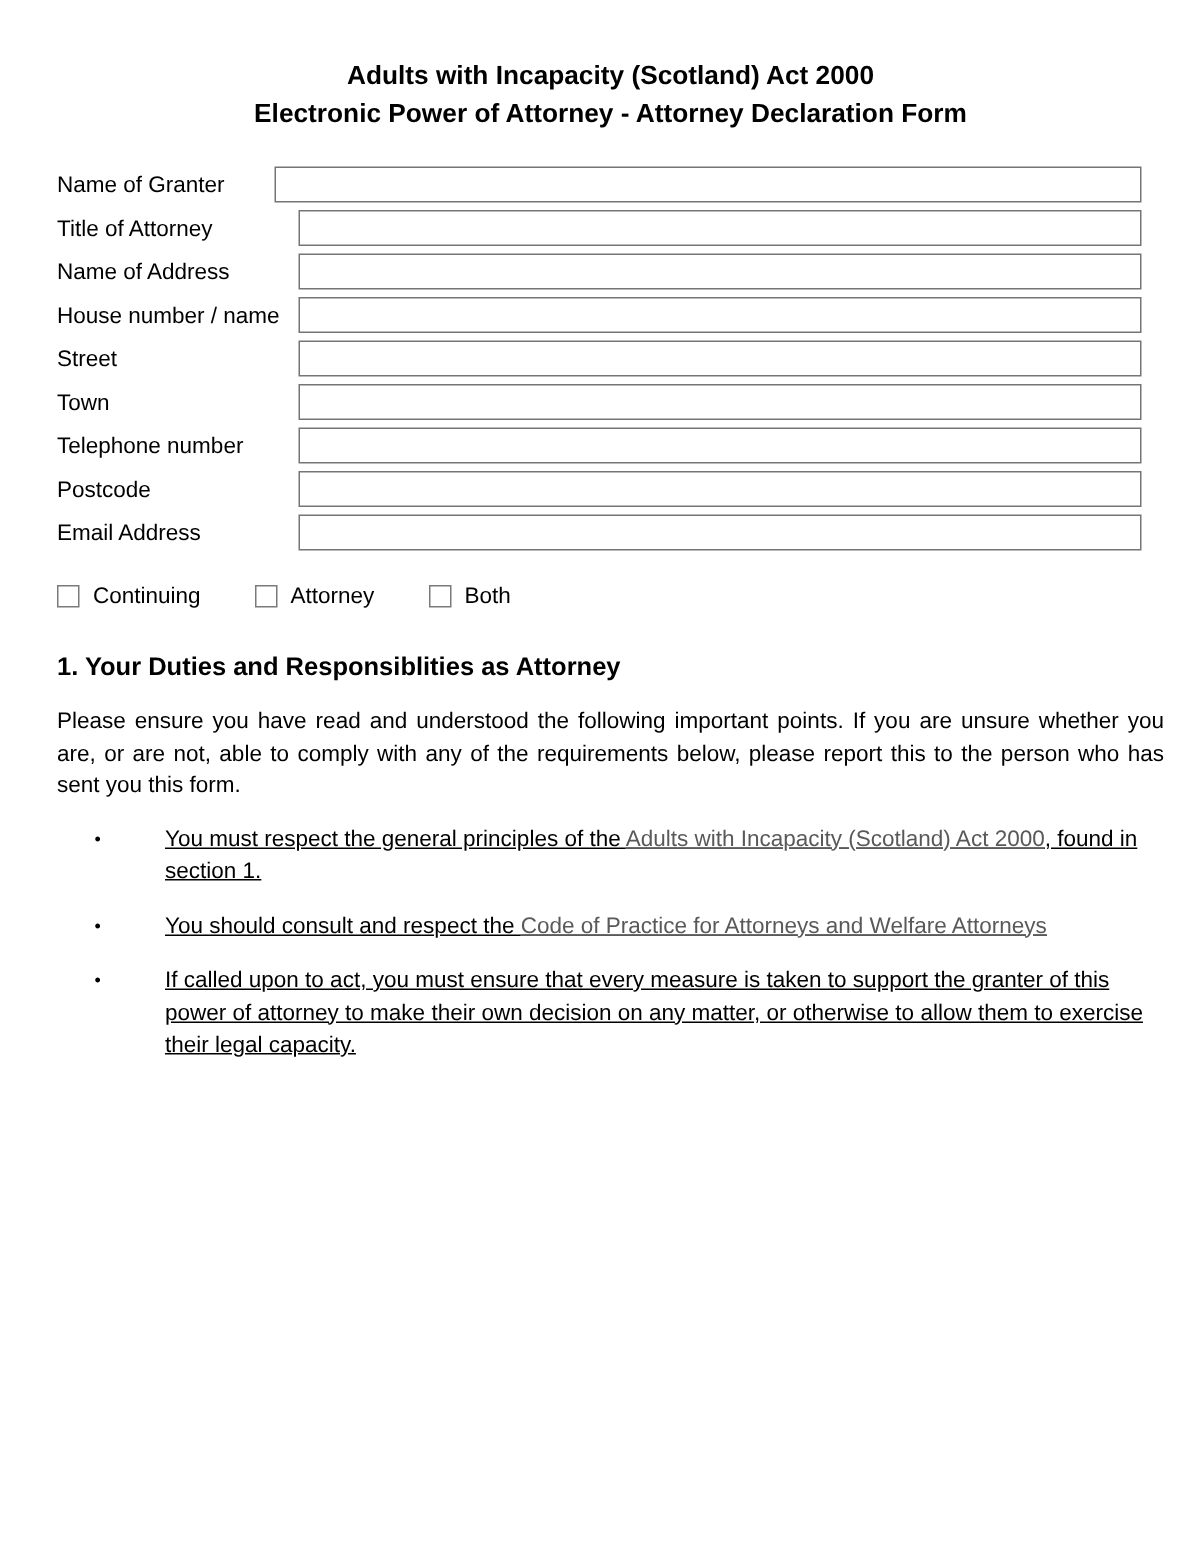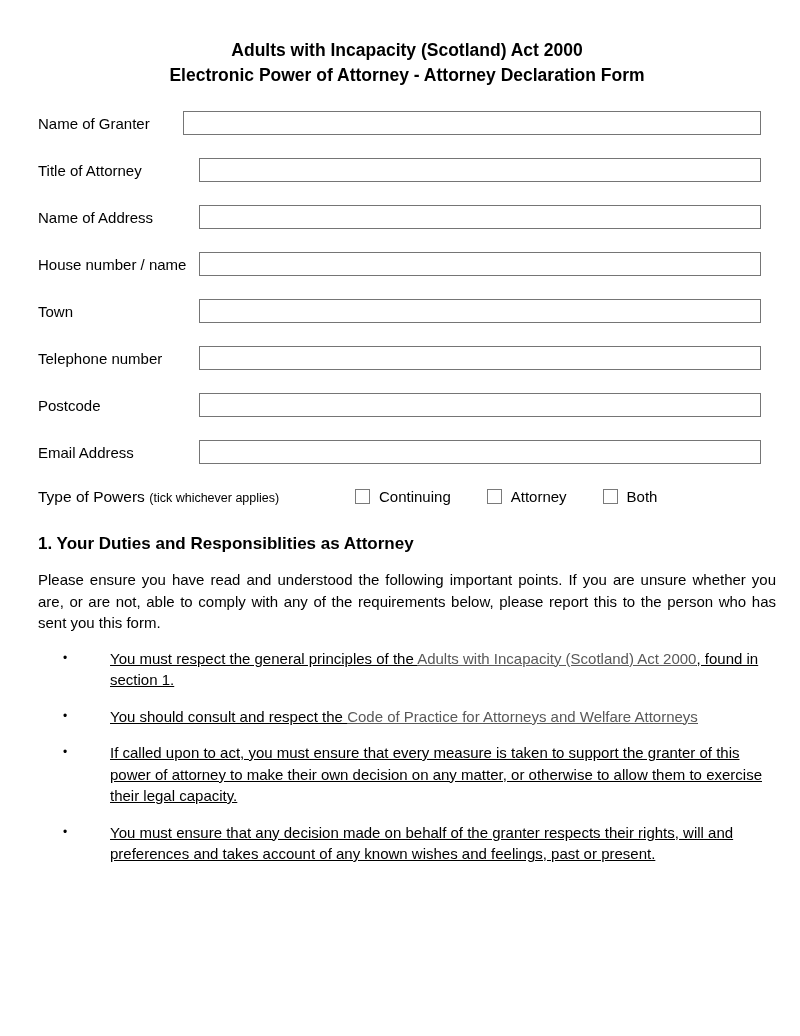--- a/index.html
+++ b/index.html
@@ -20,21 +20,21 @@
     font-size: 17.5px;
     line-height: 25px;
     margin: 0 0 23px 0;
   }
 
   
   .form-row {
     display: flex;
     align-items: center;
     height: 24px;
-    margin: 0 15px 23px 0;
+    margin: 0 15px 5px 0;
   }
   .field-label {
     font-size: 15px;
     flex-shrink: 0;
     white-space: nowrap;
   }
   .lw-145 { width: 145px; }
   .lw-240 { width: 240px; }
   .lw-161 { width: 161px; }
   .field-input {
@@ -138,20 +138,24 @@
   <div class="form-row">
     <label class="field-label lw-161">Name of Address</label>
     <input type="text" class="field-input" value="" style="">
   </div>
 
   <div class="form-row">
     <label class="field-label lw-161">House number / name</label>
     <input type="text" class="field-input" value="" style="">
   </div>
 
+  <div class="form-row">
+    <label class="field-label lw-161">Street</label>
+    <input type="text" class="field-input" value="" style="">
+  </div>
 
   <div class="form-row">
     <label class="field-label lw-161">Town</label>
     <input type="text" class="field-input" value="" style="">
   </div>
 
   <div class="form-row">
     <label class="field-label lw-161">Telephone number</label>
     <input type="text" class="field-input" value="" style="">
   </div>
@@ -160,24 +164,20 @@
     <label class="field-label lw-161">Postcode</label>
     <input type="text" class="field-input" value="" style="">
   </div>
 
   <div class="form-row">
     <label class="field-label lw-161">Email Address</label>
     <input type="text" class="field-input" value="" style="">
   </div>
 
   <div class="powers-row">
-    <div class="powers-label-wrap">
-      <span class="powers-label">Type of Powers</span>
-      <span class="powers-note">(tick whichever applies)</span>
-    </div>
     <div class="cb-item">
       <span class="checkbox"></span>
       <span class="cb-label">Continuing</span>
     </div>
     <div class="cb-item">
       <span class="checkbox"></span>
       <span class="cb-label">Attorney</span>
     </div>
     <div class="cb-item">
       <span class="checkbox"></span>
@@ -186,16 +186,15 @@
   </div>
 
   <h2 class="section-heading">1. Your Duties and Responsiblities as Attorney</h2>
 
   <p class="intro">Please ensure you have read and understood the following important points. If you are unsure whether you are, or are not, able to comply with any of the requirements below, please report this to the person who has sent you this form.</p>
 
   <ul class="bullet-list">
     <li><span>You must respect the general principles of the </span><a class="b-link">Adults with Incapacity (Scotland) Act 2000</a><span>, found in section 1.</span></li>
     <li><span>You should consult and respect the </span><a class="b-link">Code of Practice for Attorneys and Welfare Attorneys</a><span></span></li>
     <li><span>If called upon to act, you must ensure that every measure is taken to support the granter of this power of attorney to make their own decision on any matter, or otherwise to allow them to exercise their legal capacity.</span></li>
-    <li><span>You must ensure that any decision made on behalf of the granter respects their rights, will and preferences and takes account of any known wishes and feelings, past or present.</span></li>
   </ul>
 
 </div>
 
 </body></html>

